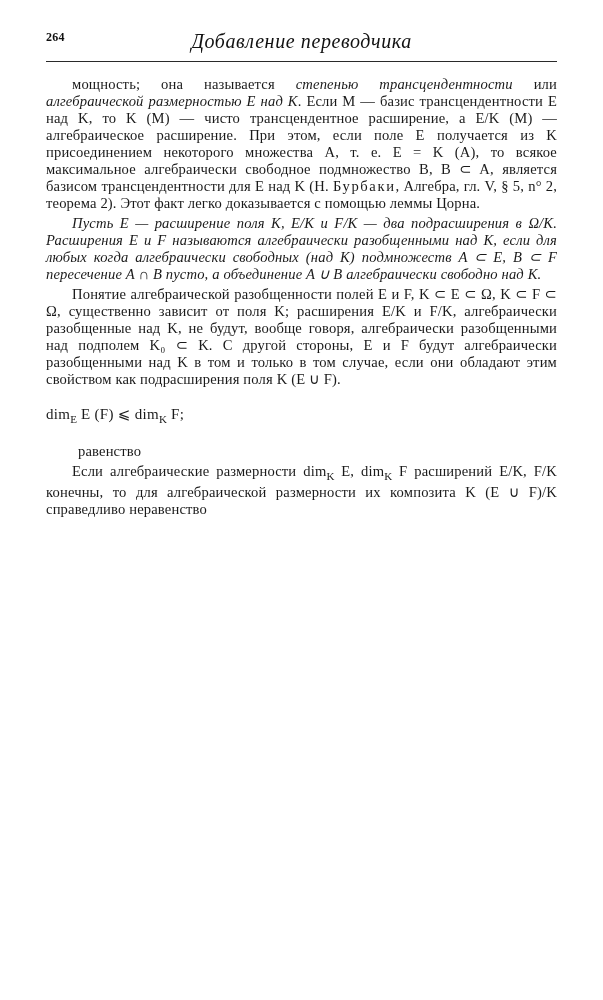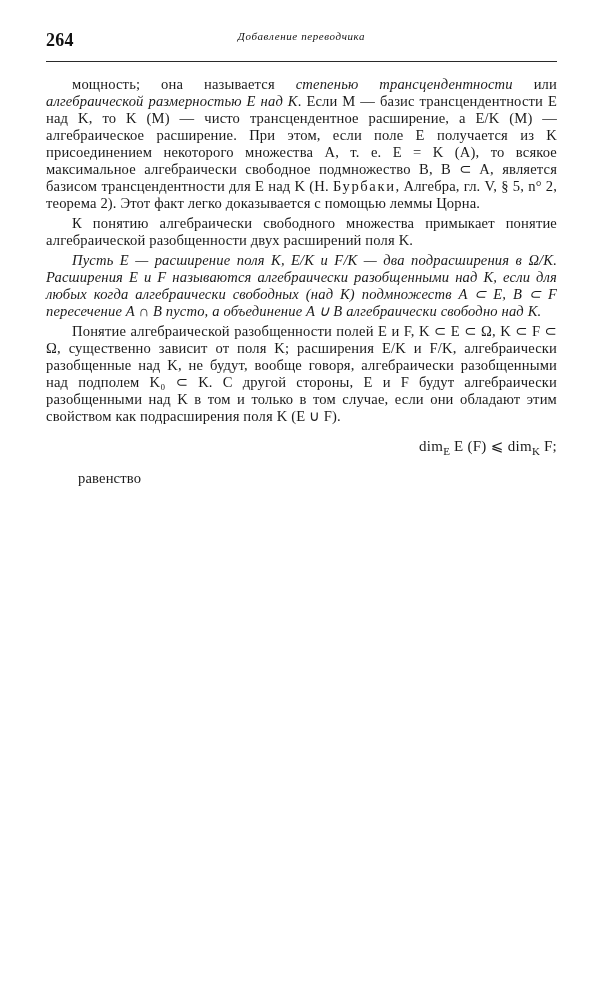--- a/index.html
+++ b/index.html
@@ -23,32 +23,32 @@
     position: relative;
   }
   .header {
     display: flex;
     align-items: baseline;
     justify-content: flex-start;
     position: relative;
     height: 26px;
   }
   .folio {
-    font-size: 18px;
+    font-size: 12px;
     font-weight: bold;
     letter-spacing: 0.2px;
     color: #111;
     width: 60px;
   }
   .running-title {
     position: absolute;
     left: 0;
     right: 0;
     text-align: center;
-    font-size: 11px;
+    font-size: 20px;
     font-style: italic;
     letter-spacing: 0.6px;
     color: #111;
   }
   .rule {
     border: 0;
     border-top: 1.3px solid #2a2a2a;
     margin: 5px 0 14px 0;
   }
   p {
@@ -60,23 +60,23 @@
     hyphens: manual;
     letter-spacing: 0.15px;
   }
   p.indent {
     text-indent: 26px;
   }
   p.gap {
     margin-top: 3px;
   }
   .formula {
-    text-align: right;
+    text-align: left;
     font-size: 15px;
-    line-height: 16px;
+    line-height: 26px;
     margin: 13px 0 11px 0;
     letter-spacing: 0.3px;
   }
   .formula.tight {
     margin: 11px 0 10px 0;
   }
   .sub {
     font-size: 11px;
     vertical-align: -0.32em;
     letter-spacing: 0;
@@ -95,24 +95,24 @@
 <div class="page">
 
   <div class="header">
     <div class="folio">264</div>
     <div class="running-title">Добавление переводчика</div>
   </div>
 
   <hr class="rule">
 
   <p class="indent">мощность; она называется <i>степенью трансцендентности</i> или <i>алгебраической размерностью E над K</i>. Если M — базис трансцендентности E над K, то K (M) — чисто трансцендентное расширение, а E/K (M) — алгебраическое расширение. При этом, если поле E получается из K присоединением некоторого множества A, т. е. E = K (A), то всякое максимальное алгебраически свободное подмножество B, B ⊂ A, является базисом трансцендентности для E над K (Н. <span class="spaced">Бурбаки</span>, Алгебра, гл. V, § 5, n° 2, теорема 2). Этот факт легко доказывается с помощью леммы Цорна.</p>
-  <p class="indent gap">К понятию алгебраически свободного множества примыкает понятие алгебраической разобщенности двух расширений поля K.</p>
   <p class="indent gap"><i>Пусть E — расширение поля K, E/K и F/K — два подрасширения в Ω/K. Расширения E и F называются алгебраически разобщенными над K, если для любых когда алгебраически свободных (над K) подмножеств A ⊂ E, B ⊂ F пересечение A ∩ B пусто, а объединение A ∪ B алгебраически свободно над K.</i></p>
   <p class="indent gap">Понятие алгебраической разобщенности полей E и F, K ⊂ E ⊂ Ω, K ⊂ F ⊂ Ω, существенно зависит от поля K; расширения E/K и F/K, алгебраически разобщенные над K, не будут, вообще говоря, алгебраически разобщенными над подполем K₀ ⊂ K. С другой стороны, E и F будут алгебраически разобщенными над K в том и только в том случае, если они обладают этим свойством как подрасширения поля K (E ∪ F).</p>
 
   <div class="formula">dim<sub class="sub">E</sub> E (F) ⩽ dim<sub class="sub">K</sub> F;</div>
 
   <p class="flush">равенство</p>
 
 
+  <p class="indent gap">Если алгебраические размерности dim<sub class="sub">K</sub> E, dim<sub class="sub">K</sub> F расширений E/K, F/K конечны, то для алгебраической размерности их композита K (E ∪ F)/K справедливо неравенство</p>
 
 
 </div>
 
 </body></html>

